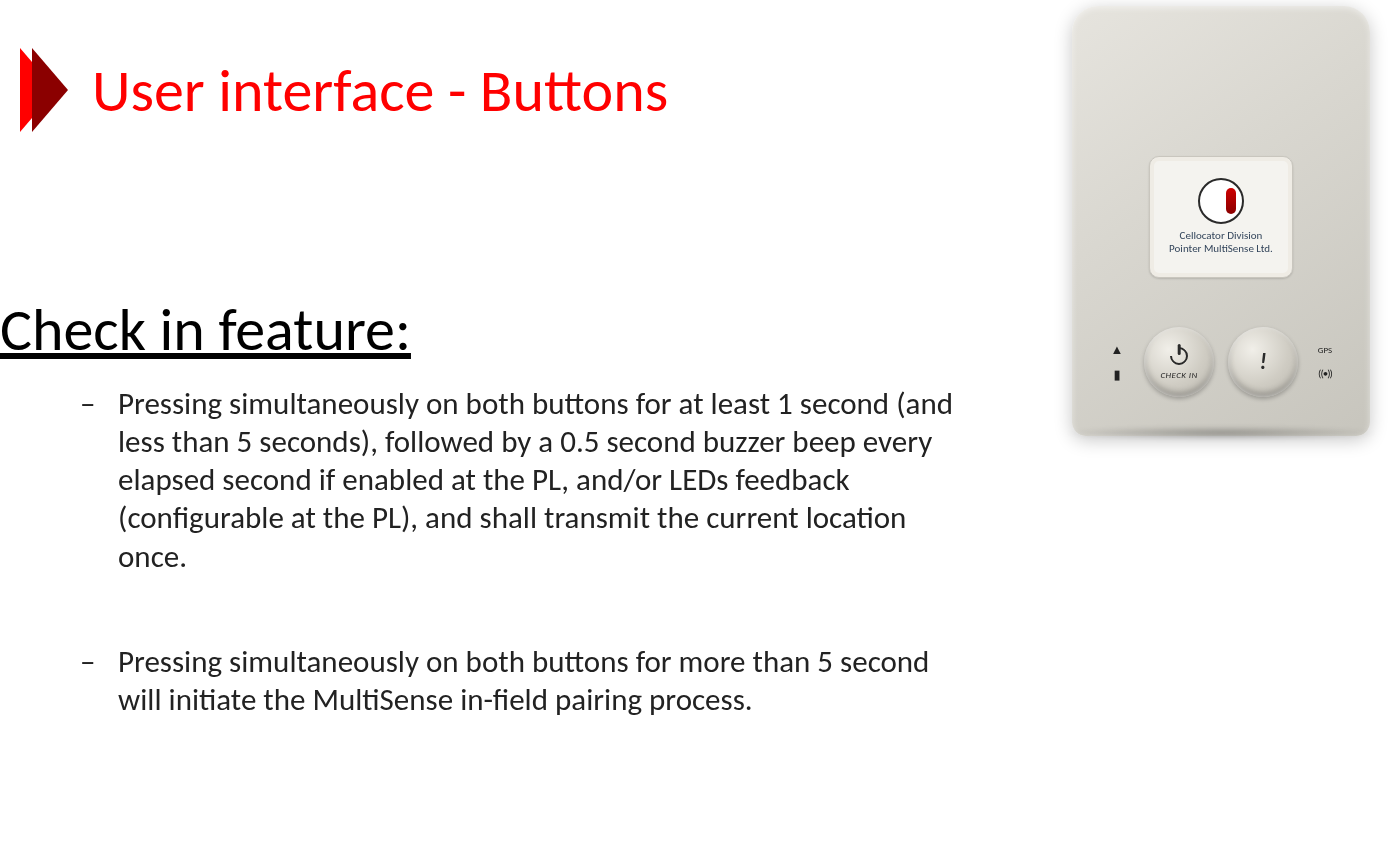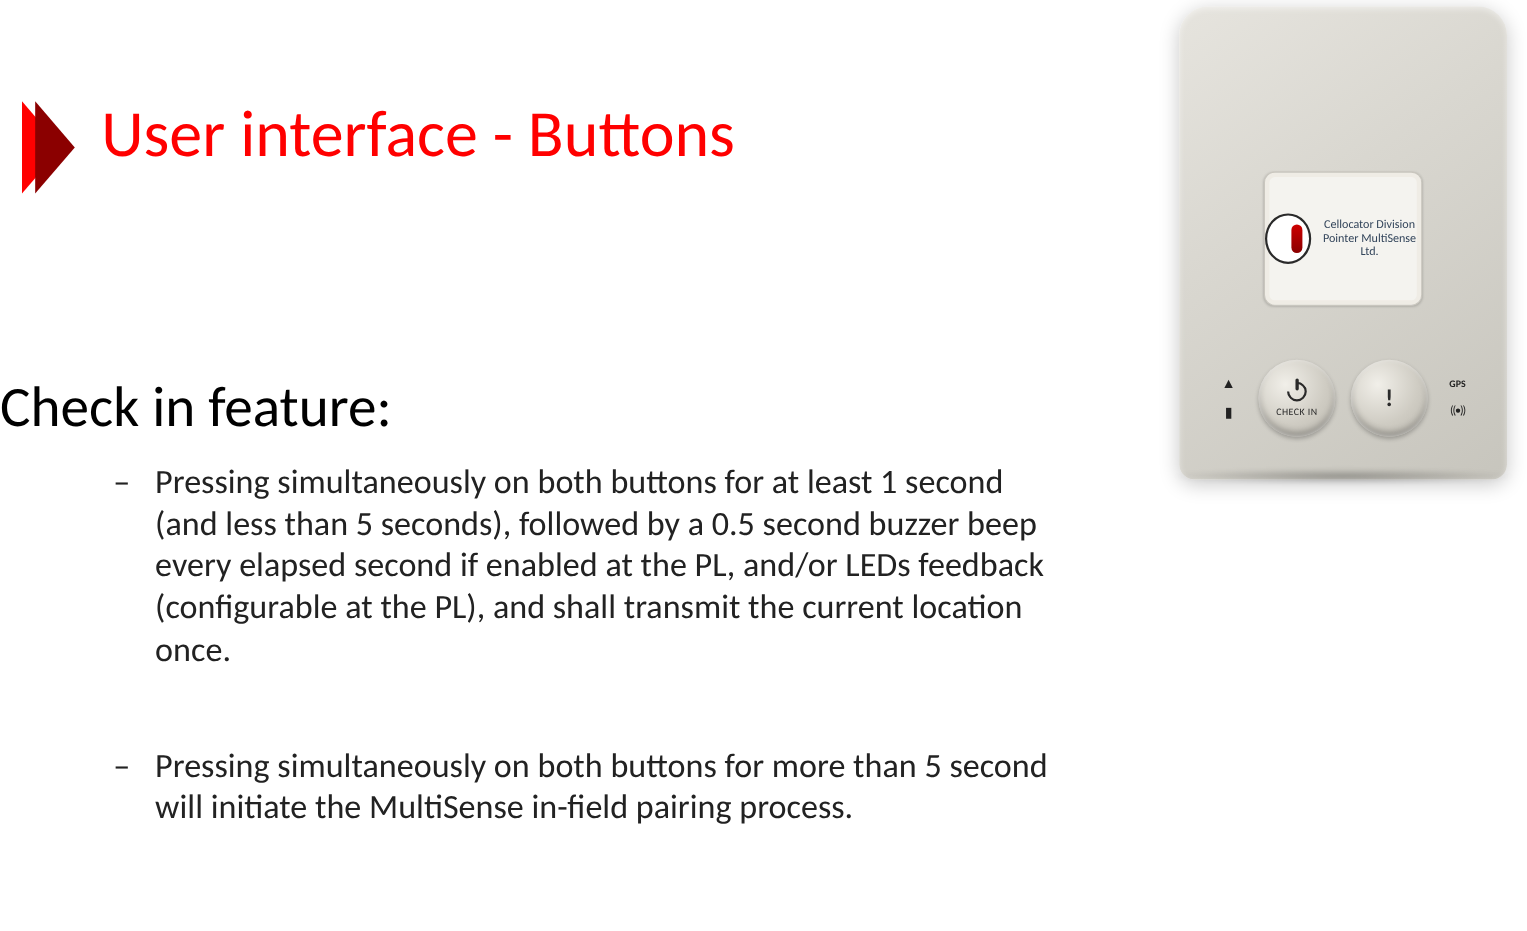--- a/index.html
+++ b/index.html
@@ -6,38 +6,40 @@
     body {
       font-family: Calibri, "Segoe UI", Arial, sans-serif;
       background: #fff;
       width: 1388px;
       height: 846px;
       position: relative;
       overflow: hidden;
     }
     .title-row {
       display: flex;
-      padding: 86px 0 0 18px;
+      align-items: center;
+      padding: 42px 0 0 18px;
       gap: 18px;
     }
     .title-chevron svg { display: block; }
     .title-text {
       color: #ff0000;
       font-size: 60px;
       font-weight: 400;
     }
     .section1 { padding: 155px 40px 0 0; max-width: 1010px; }
     .section2 { padding: 45px 40px 0 0; max-width: 1010px; }
     .section-heading {
-      font-size: 52px;
+      font-size: 60px;
       color: #000;
       font-weight: 400;
       margin-bottom: 18px;
+      text-decoration: underline;
     }
-    .bullets { list-style: none; padding-left: 103px; }
+    .bullets { list-style: none; padding-left: 80px; }
     .bullets li {
       position: relative;
       font-size: 31px;
       color: #222;
       line-height: 1.23;
       margin-bottom: 22px;
       padding-left: 38px;
     }
     .bullets li::before {
       content: "–";
@@ -65,48 +67,49 @@
       background: radial-gradient(ellipse at center, rgba(0,0,0,.28), rgba(0,0,0,0) 70%);
       filter: blur(2px);
     }
     .sticker {
       position: absolute; top: 150px; left: 50%; transform: translateX(-50%);
       width: 144px; height: 122px;
       background: #f4f3ef;
       border: 1px solid #c9c6be;
       border-radius: 10px;
       box-shadow: inset 0 0 0 4px #efece5, 0 1px 2px rgba(0,0,0,.15);
-      display: flex; flex-direction: row; align-items: center; justify-content: center;
+      display: flex; flex-direction: column; align-items: center; justify-content: center;
       gap: 6px;
     }
     .sticker .logo {
       width: 46px; height: 46px; border-radius: 50%;
       border: 2px solid #2a2a2a; position: relative;
       background: #fff;
     }
     .sticker .logo::before {
       content: ""; position: absolute; right: 6px; top: 50%; transform: translateY(-50%);
       width: 10px; height: 26px;
       background: linear-gradient(#ce0000,#8a0000);
       border-radius: 5px;
     }
     .sticker .lines { text-align: center; font-size: 11px; color: #33455b; line-height: 1.15; }
     .btn-row {
       position: absolute; left: 0; right: 0; bottom: 24px; height: 100px;
       display: flex; align-items: center; justify-content: center; gap: 14px;
       padding: 0 18px;
     }
     .indicator-col { display: flex; flex-direction: column; gap: 10px; align-items: center; width: 26px; }
-    .led-label { font-size: 9px; color: #222; font-weight: 700; text-align: center; }
+    .led-label { font-size: 9px; color: #222; font-weight: 400; text-align: center; }
     .btn {
       width: 70px; height: 70px; border-radius: 50%;
       background: radial-gradient(circle at 35% 32%, #f1efe9, #cfccc3 55%, #b8b5ac);
       box-shadow: inset 0 0 4px rgba(255,255,255,.6), inset 0 -4px 6px rgba(0,0,0,.28), 0 2px 4px rgba(0,0,0,.25);
       display: flex; flex-direction: column; align-items: center; justify-content: center;
       color: #2a2a2a;
+      font-style: italic;
     }
     .btn .icon { font-size: 24px; line-height: 1; }
     .btn .icon.alert {
       width: 26px; height: 26px;
       display: flex; align-items: center; justify-content: center;
       font-weight: 900; font-size: 22px;
     }
     .btn .lbl { font-size: 9px; letter-spacing: 0.4px; margin-top: 2px; }
     .tiny-icon { font-size: 13px; color: #222; }
     .tiny-icon.signal::before { content: "((•))"; font-size: 11px; letter-spacing: -1px; }

